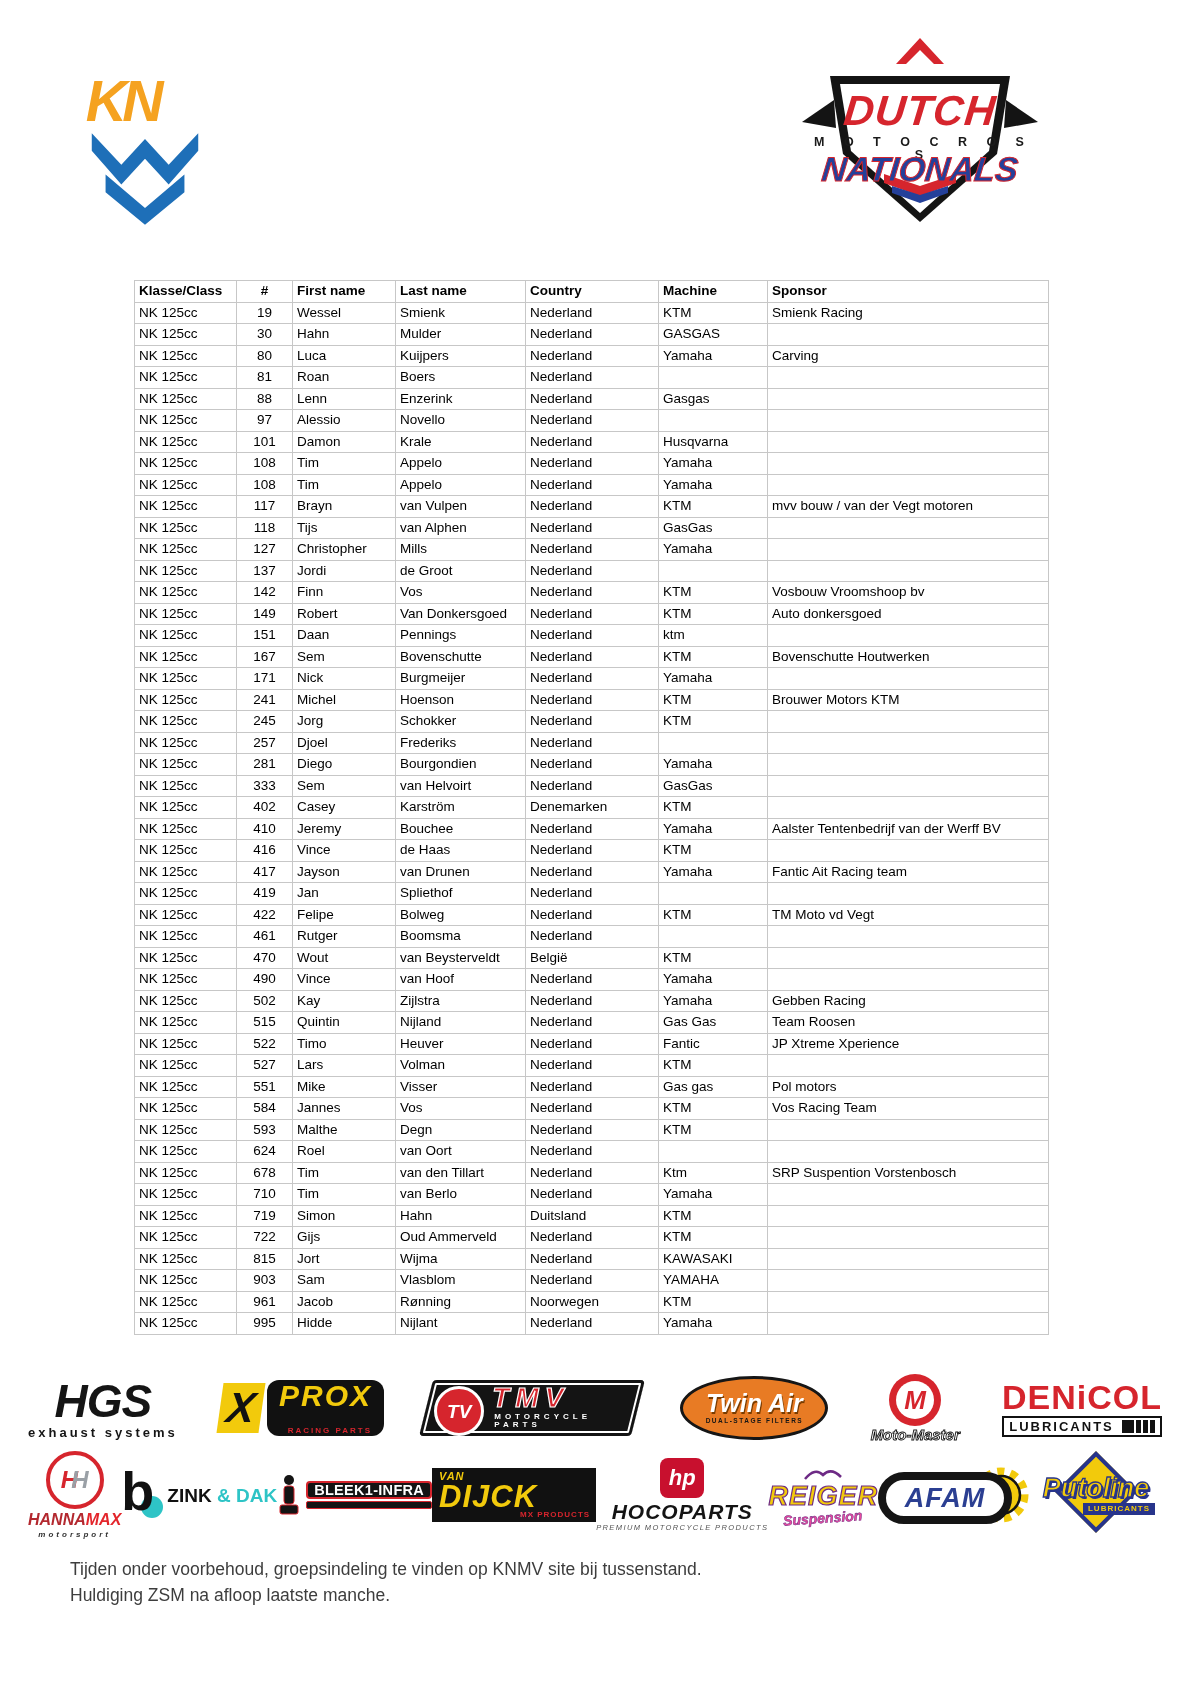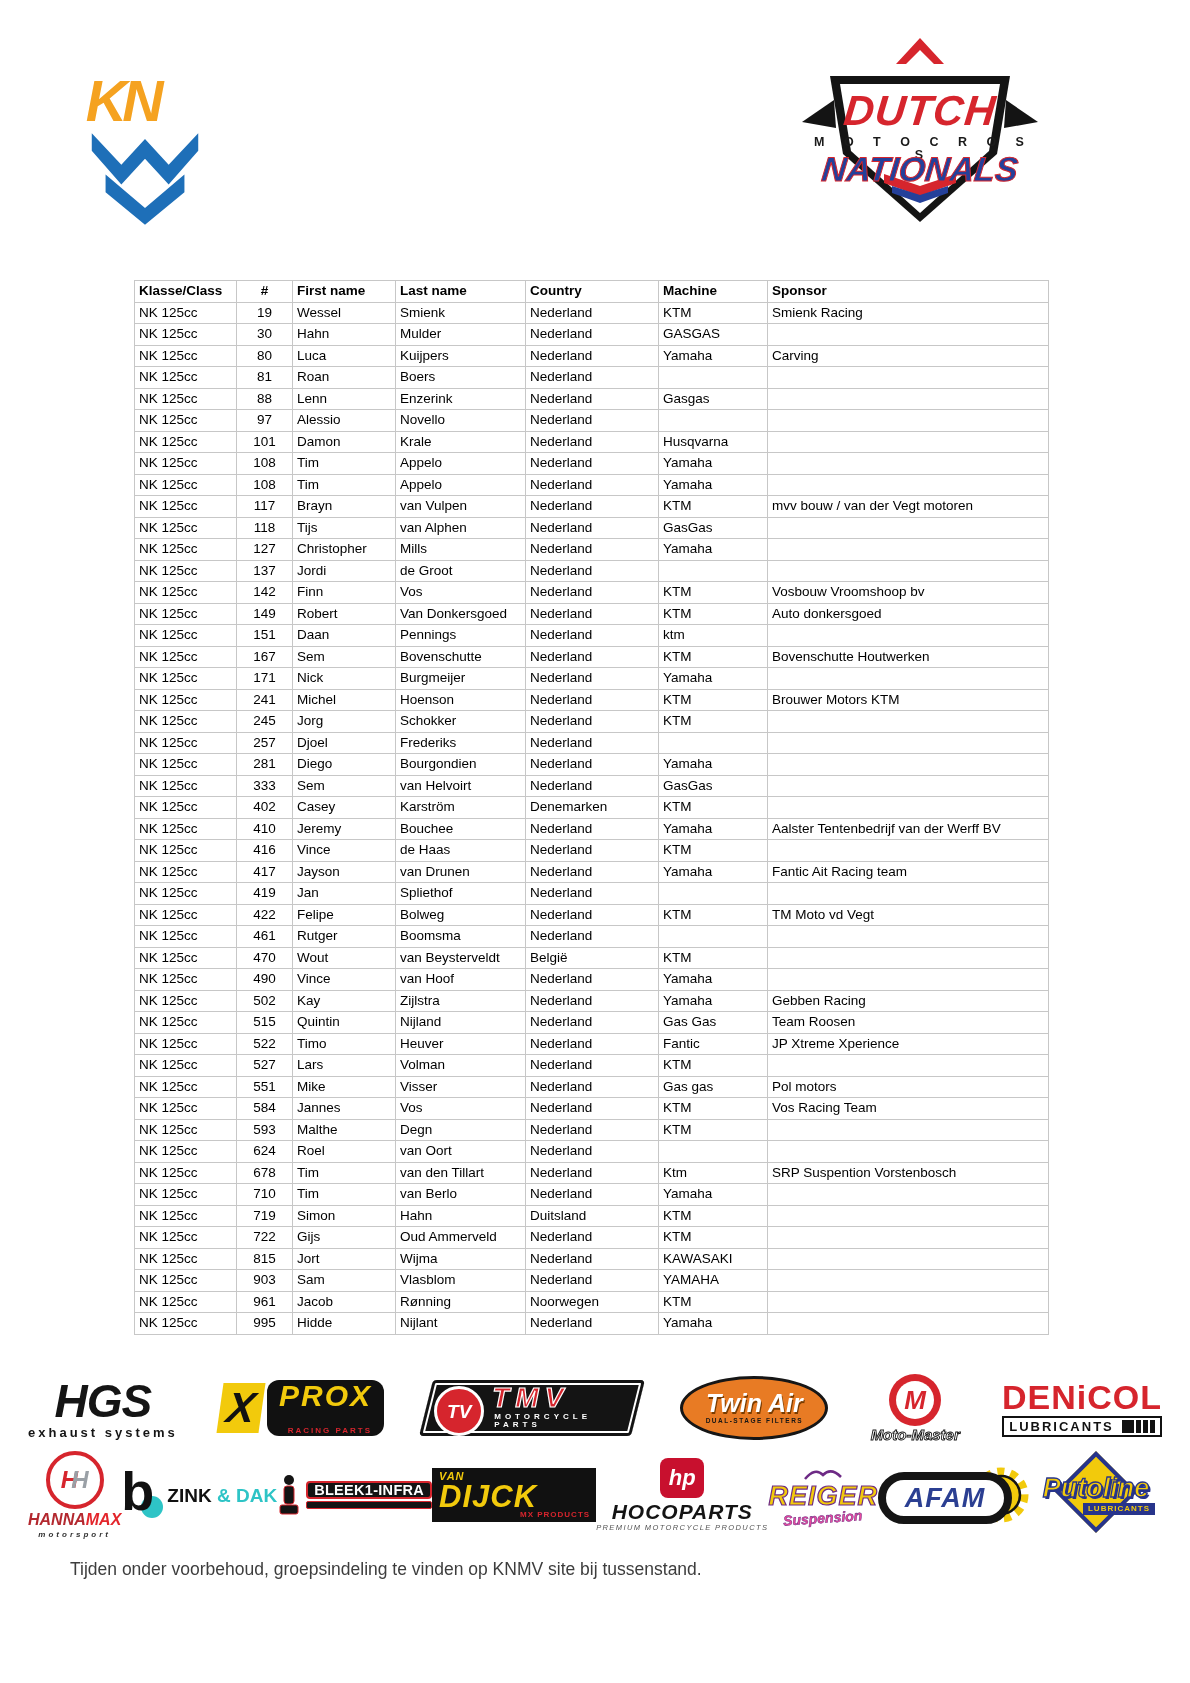--- a/index.html
+++ b/index.html
@@ -771,16 +771,17 @@
     </div>
     <div class="slogo puto">
       <div class="puto-diamond"></div>
       <div class="puto-main">Putoline</div>
       <div class="puto-sub">LUBRICANTS</div>
     </div>
   </div>
 
   <div class="notes">
     <div>Tijden onder voorbehoud, groepsindeling te vinden op KNMV site bij tussenstand.</div>
+    <div>Huldiging ZSM na afloop laatste manche.</div>
   </div>
 
 
 </div>
 
 </body></html>

